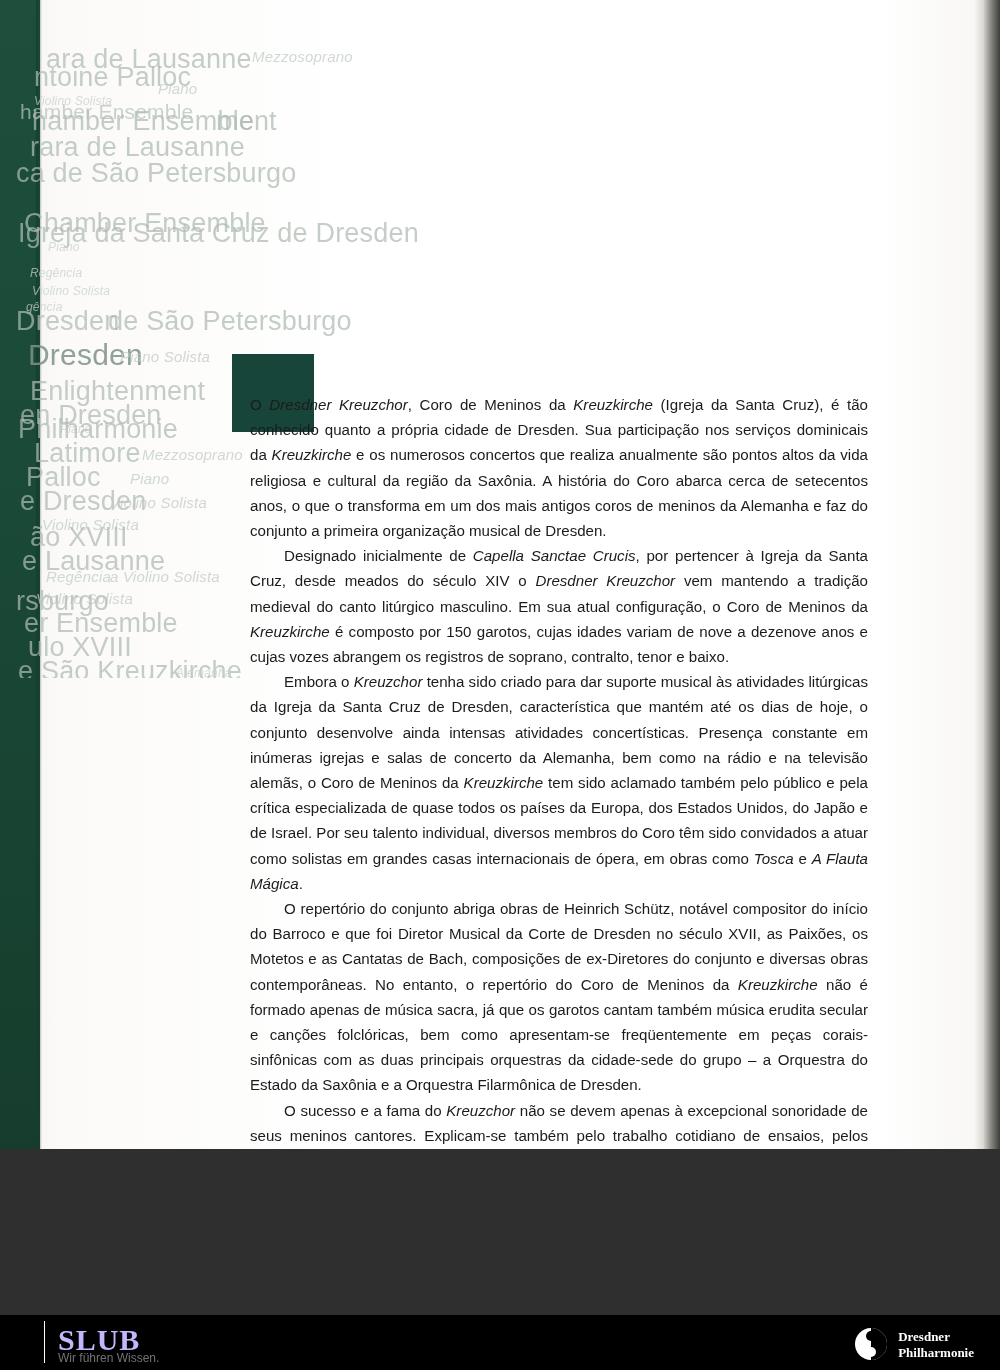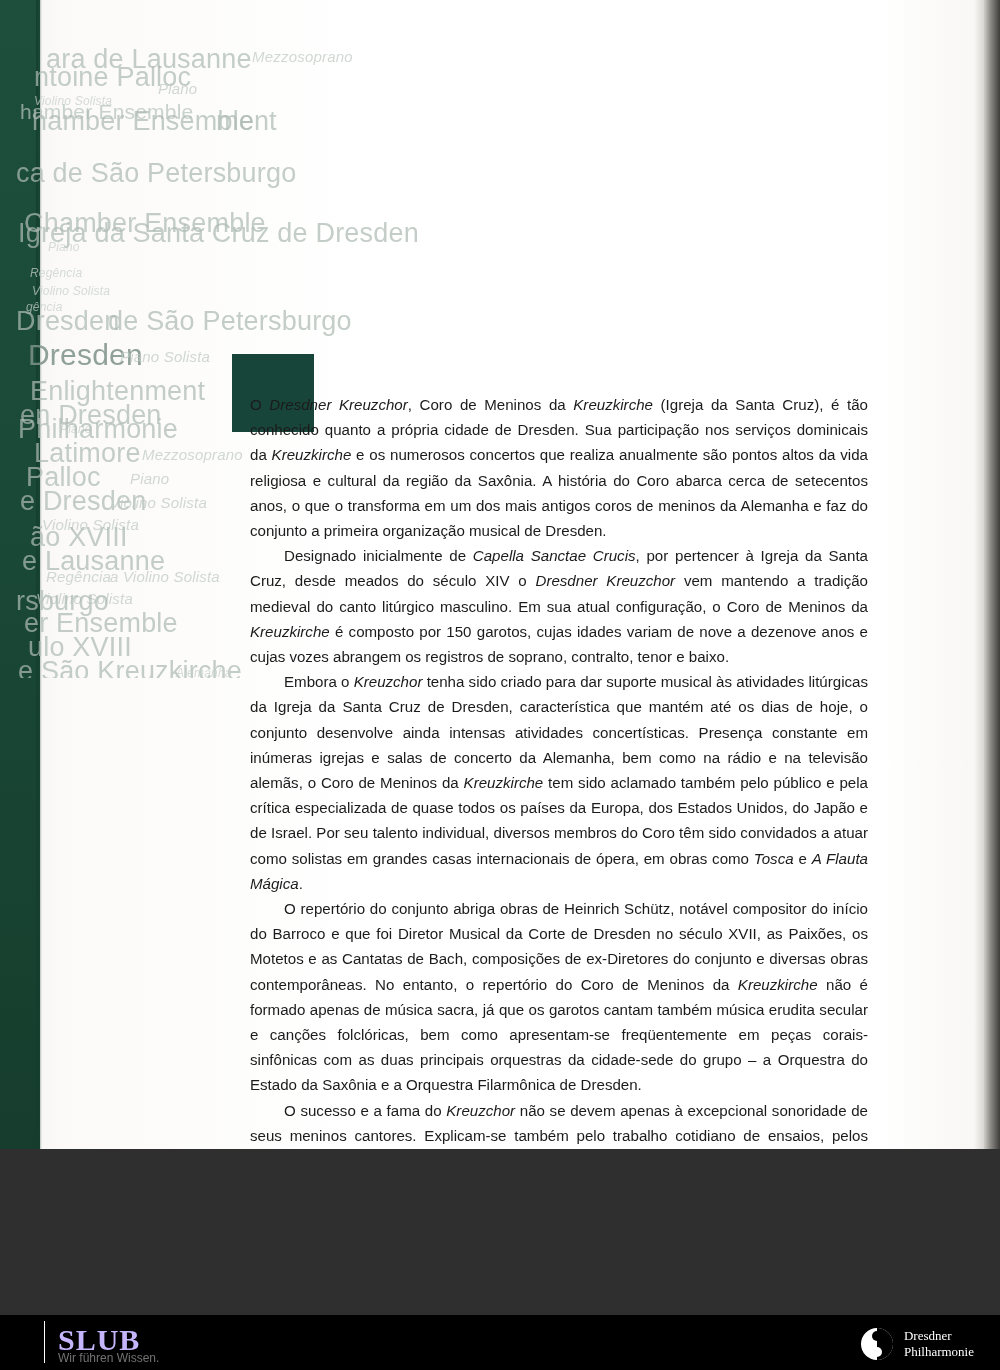--- a/index.html
+++ b/index.html
@@ -138,22 +138,23 @@
   #slub-rule {
     position: absolute;
     left: 44px; top: 6px;
     width: 1px; height: 42px;
     background: #ffffff;
   }
   #dp-logo {
     position: absolute;
     right: 26px; top: 12px;
     display: flex;
-    align-items: center;
+    align-items: flex-end;
     gap: 10px;
+    font-weight: bold;
   }
   #dp-mark { width: 34px; height: 34px; }
   #dp-text {
     font-family: "Liberation Serif", serif;
     font-size: 13px;
     line-height: 16px;
     color: #ffffff;
   }
   #dp-text .l2 { display: block; }
 </style>
@@ -170,20 +171,21 @@
 
   <div id="ghost">
     <span class="gline gbig" style="left:56px;  top:26px;">ara de Lausanne</span>
     <span class="gline gbig" style="left:44px;  top:44px;">ntoine Palloc</span>
     <span class="gline gsmall" style="left:262px; top:30px;">Mezzosoprano</span>
     <span class="gline gsmall" style="left:168px; top:62px;">Piano</span>
     <span class="gline gtiny" style="left:44px;  top:76px;">Violino Solista</span>
     <span class="gline gmed" style="left:30px;  top:82px;">hamber Ensemble</span>
     <span class="gline gbig" style="left:42px;  top:88px;">hamber Ensemble</span>
     <span class="gline gbig" style="left:226px; top:88px;">ment</span>
+    <span class="gline gbig" style="left:40px;  top:114px;">rara de Lausanne</span>
     <span class="gline gbig" style="left:26px;  top:140px;">ca de São Petersburgo</span>
     <span class="gline gbig" style="left:34px;  top:190px;">Chamber Ensemble</span>
     <span class="gline gbig" style="left:28px;  top:200px;">Igreja da Santa Cruz de Dresden</span>
     <span class="gline gtiny" style="left:58px;  top:222px;">Piano</span>
     <span class="gline gtiny" style="left:40px;  top:248px;">Regência</span>
     <span class="gline gtiny" style="left:42px;  top:266px;">Violino Solista</span>
     <span class="gline gtiny" style="left:36px;  top:282px;">gência</span>
     <span class="gline gbig" style="left:26px;  top:288px;">Dresden</span>
     <span class="gline gbig" style="left:118px; top:288px;">de São Petersburgo</span>
     <span class="gline gbig gdark" style="left:38px; top:320px; font-size:30px;">Dresden</span>

